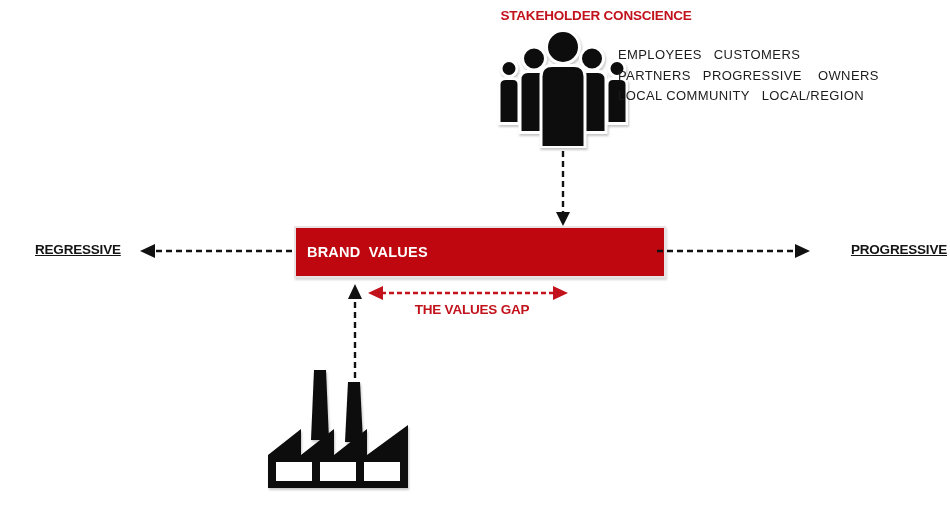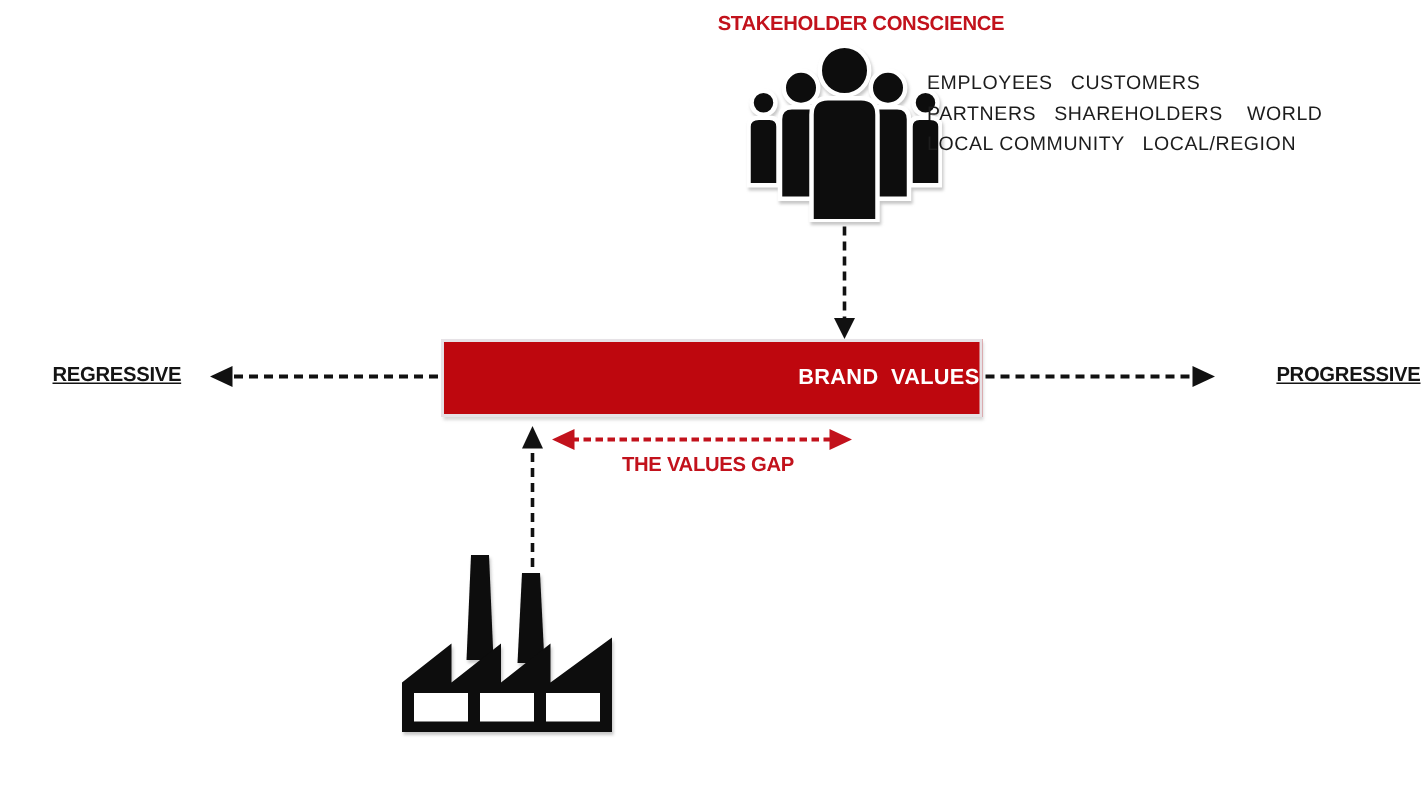--- a/index.html
+++ b/index.html
@@ -13,35 +13,36 @@
     font-family:"Liberation Sans", sans-serif;
   }
   .abs{position:absolute;}
   .red-heading{
     color:var(--text-red);font-weight:bold;font-size:13.5px;letter-spacing:-0.2px;
     text-align:center;white-space:pre;
   }
   .black-heading{
     color:var(--ink);font-weight:bold;font-size:13.5px;letter-spacing:-0.2px;white-space:pre;text-decoration:underline;
   }
-  #stakeholder-title{left:424px;top:8px;width:300px;}
+  #stakeholder-title{left:446px;top:8px;width:300px;}
   #stakeholder-list{
     left:618px;top:45px;width:320px;color:#1c1c1c;
     font-size:13px;line-height:20.5px;letter-spacing:0.4px;
   }
   #stakeholder-list .line{white-space:pre;}
   #people-icon{left:498px;top:29px;width:130px;height:119px;
     filter:drop-shadow(1.5px 2px 1px rgba(130,130,130,0.45));}
   #factory-icon{left:268px;top:368px;width:140px;height:120px;
     filter:drop-shadow(1.5px 2px 1px rgba(130,130,130,0.45));}
   #brand-values-box{
     left:294px;top:226px;width:357px;height:48px;
     background:var(--box-red);border:2px solid #E6E2E6;
-    display:flex;align-items:center;justify-content:flex-end;
+    display:flex;align-items:center;justify-content:flex-start;
     box-shadow:1px 2px 2px rgba(140,140,140,0.35);
+    padding-left:11px;
   }
   #brand-values-label{
     color:#fff;font-weight:bold;font-size:14.5px;letter-spacing:0.2px;white-space:pre;
   }
   #regressive-label{left:35px;top:242px;width:110px;text-align:left;}
   #progressive-label{left:827px;top:242px;width:120px;text-align:right;}
   #values-gap-label{left:392px;top:302px;width:160px;font-size:13.5px;}
   #brand-conscience-label{left:243px;top:503px;width:180px;}
   #arrow-layer{left:0;top:0;width:950px;height:530px;pointer-events:none;}
 </style>
@@ -67,21 +68,21 @@
       <circle cx="94" cy="29" r="11.5"></circle>
       <path d="M79,103 V50 Q79,42 87,42 H100 Q108,42 108,50 V103 Z"></path>
 
       <circle cx="65" cy="17.5" r="16.5"></circle>
       <path d="M43,118 V47 Q43,36 54,36 H76 Q87,36 87,47 V118 Z"></path>
     </g>
   </svg>
 
   <div class="abs" id="stakeholder-list">
     <div class="line">EMPLOYEES   CUSTOMERS</div>
-    <div class="line">PARTNERS   SHAREHOLDERS    WORLD</div>
+    <div class="line">PARTNERS   PROGRESSIVE    OWNERS</div>
     <div class="line">LOCAL COMMUNITY   LOCAL/REGION</div>
   </div>
 
   <div class="abs" id="brand-values-box">
     <span id="brand-values-label">BRAND  VALUES</span>
   </div>
 
   <div class="abs black-heading" id="regressive-label">REGRESSIVE</div>
   <div class="abs black-heading" id="progressive-label">PROGRESSIVE</div>
 

